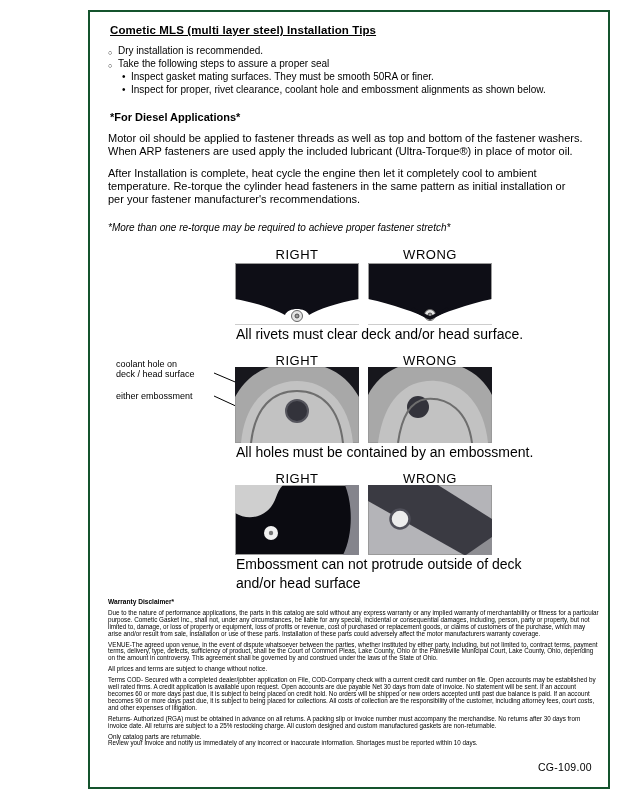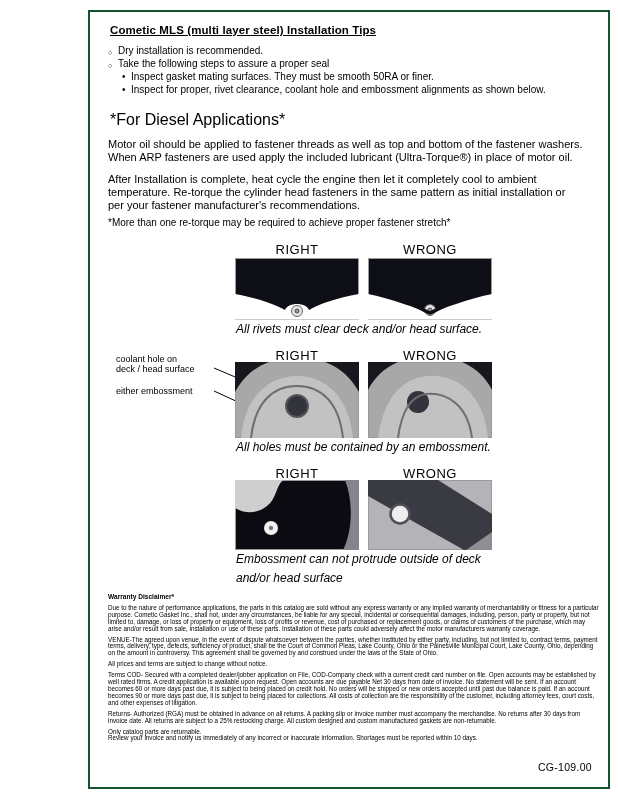--- a/index.html
+++ b/index.html
@@ -45,56 +45,56 @@
     margin-left:14px;
     padding-left:9px;
   }
   .subtip::before {
     content:"•";
     position:absolute;
     left:0; top:0;
     font-size:10px;
   }
   .diesel-heading {
-    font-size:16px;
-    font-weight:normal;
+    font-size:11px;
+    font-weight:bold;
     margin:15px 0 0 2px;
   }
   .para {
     font-size:11px;
     line-height:13px;
     margin-top:9px;
     width:476px;
   }
   .note {
     font-size:10px;
-    margin-top:5px;
+    margin-top:16px;
+    font-style:italic;
   }
   .figures {
     position:relative;
     margin-top:12px;
     height:340px;
   }
   .fig-header {
     position:absolute;
     width:124px;
     text-align:center;
     font-size:13px;
     letter-spacing:0.5px;
   }
   .fig-img {
     position:absolute;
     width:124px;
     display:block;
   }
   .fig-caption {
     position:absolute;
-    font-size:12px;
+    font-size:14px;
     line-height:11px;
-    font-style:italic;
   }
   .fig-label {
     position:absolute;
     left:8px;
     width:96px;
     font-size:9px;
     line-height:10px;
   }
   .leader-svg {
     position:absolute;

